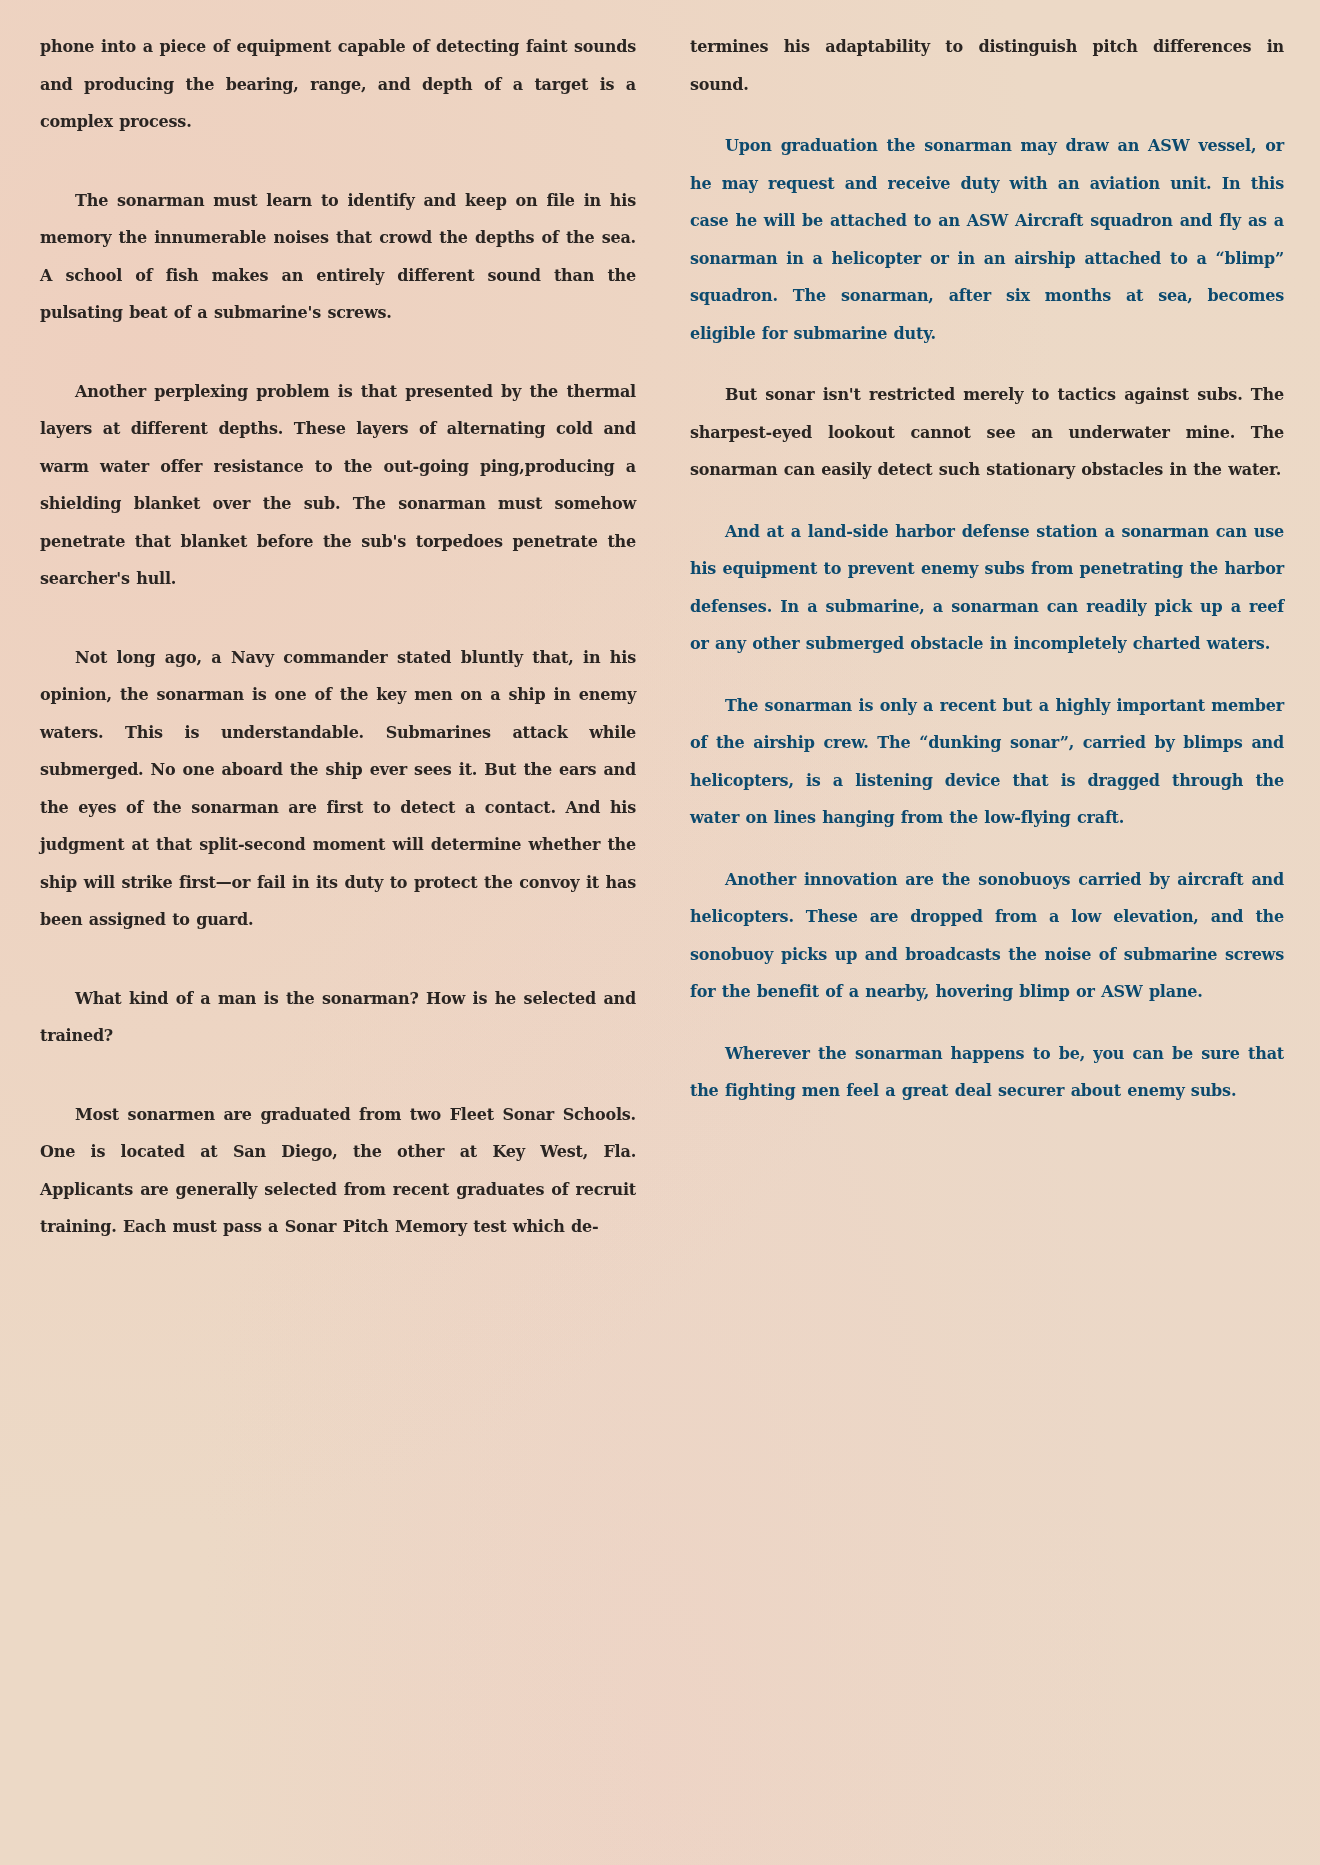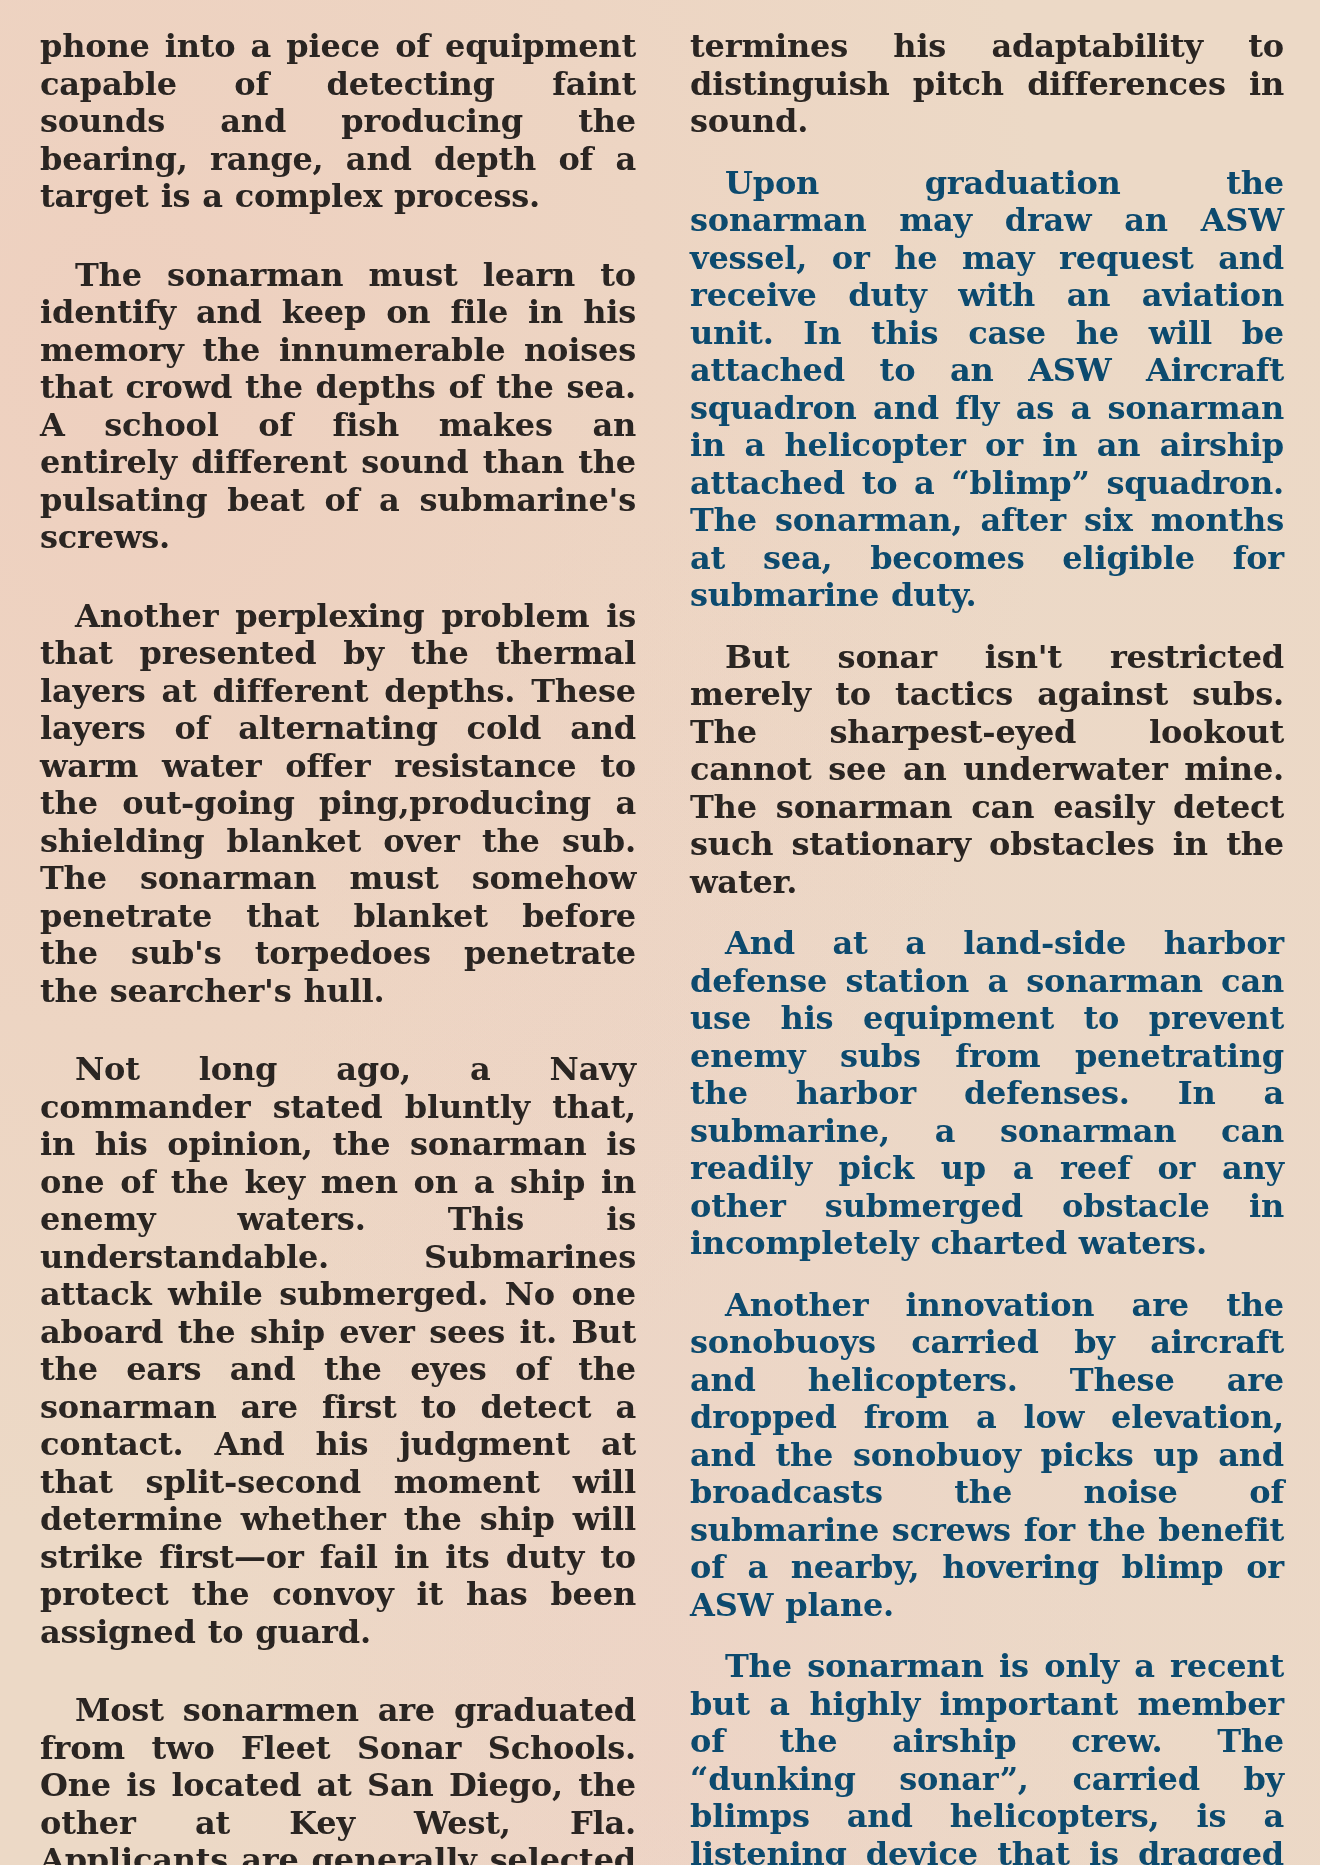--- a/index.html
+++ b/index.html
@@ -13,21 +13,21 @@
     color: #2a2522;
     font-family: "DejaVu Serif", "Liberation Serif", serif;
     position: relative;
   }
   .page { position: absolute; left: 0; top: 0; width: 1320px; height: 1865px; }
   .col { position: absolute; top: 28px; }
   .col-left { left: 40px; width: 596px; }
   .col-right { left: 690px; width: 594px; }
   .para {
     margin: 0;
-    font-size: 32px;
+    font-size: 16px;
     line-height: 37.5px;
     text-align: justify;
     text-indent: 35px;
     font-weight: bold;
     letter-spacing: -0.2px;
     word-spacing: 1px;
   }
   .para.cont { text-indent: 0; }
   .col-left .para { margin-bottom: 41px; }
   .col-right .para { margin-bottom: 24px; }
@@ -35,25 +35,26 @@
 </style>
 </head>
 <body>
 
 <div class="page">
   <div class="col col-left">
     <p class="para cont">phone into a piece of equipment capable of detecting faint sounds and producing the bearing, range, and depth of a target is a complex process.</p>
     <p class="para">The sonarman must learn to identify and keep on file in his memory the innumerable noises that crowd the depths of the sea. A school of fish makes an entirely different sound than the pulsating beat of a submarine's screws.</p>
     <p class="para">Another perplexing problem is that presented by the thermal layers at different depths. These layers of alternating cold and warm water offer resistance to the out-going ping,producing a shielding blanket over the sub. The sonarman must somehow penetrate that blanket before the sub's torpedoes penetrate the searcher's hull.</p>
     <p class="para">Not long ago, a Navy commander stated bluntly that, in his opinion, the sonarman is one of the key men on a ship in enemy waters. This is understandable. Submarines attack while submerged. No one aboard the ship ever sees it. But the ears and the eyes of the sonarman are first to detect a contact. And his judgment at that split-second moment will determine whether the ship will strike first—or fail in its duty to protect the convoy it has been assigned to guard.</p>
+    <p class="para">What kind of a man is the sonarman? How is he selected and trained?</p>
     <p class="para">Most sonarmen are graduated from two Fleet Sonar Schools. One is located at San Diego, the other at Key West, Fla. Applicants are generally selected from recent graduates of recruit training. Each must pass a Sonar Pitch Memory test which de-</p>
   </div>
 
   <div class="col col-right">
     <p class="para cont">termines his adaptability to distinguish pitch differences in sound.</p>
     <p class="para faded">Upon graduation the sonarman may draw an ASW vessel, or he may request and receive duty with an aviation unit. In this case he will be attached to an ASW Aircraft squadron and fly as a sonarman in a helicopter or in an airship attached to a “blimp” squadron. The sonarman, after six months at sea, becomes eligible for submarine duty.</p>
     <p class="para">But sonar isn't restricted merely to tactics against subs. The sharpest-eyed lookout cannot see an underwater mine. The sonarman can easily detect such stationary obstacles in the water.</p>
     <p class="para faded">And at a land-side harbor defense station a sonarman can use his equipment to prevent enemy subs from penetrating the harbor defenses. In a submarine, a sonarman can readily pick up a reef or any other submerged obstacle in incompletely charted waters.</p>
+    <p class="para faded">The sonarman is only a recent but a highly important member of the airship crew. The “dunking sonar”, carried by blimps and helicopters, is a listening device that is dragged through the water on lines hanging from the low-flying craft.</p>
     <p class="para faded">Another innovation are the sonobuoys carried by aircraft and helicopters. These are dropped from a low elevation, and the sonobuoy picks up and broadcasts the noise of submarine screws for the benefit of a nearby, hovering blimp or ASW plane.</p>
-    <p class="para faded">The sonarman is only a recent but a highly important member of the airship crew. The “dunking sonar”, carried by blimps and helicopters, is a listening device that is dragged through the water on lines hanging from the low-flying craft.</p>
     <p class="para faded">Wherever the sonarman happens to be, you can be sure that the fighting men feel a great deal securer about enemy subs.</p>
   </div>
 </div>
 
 </body></html>

